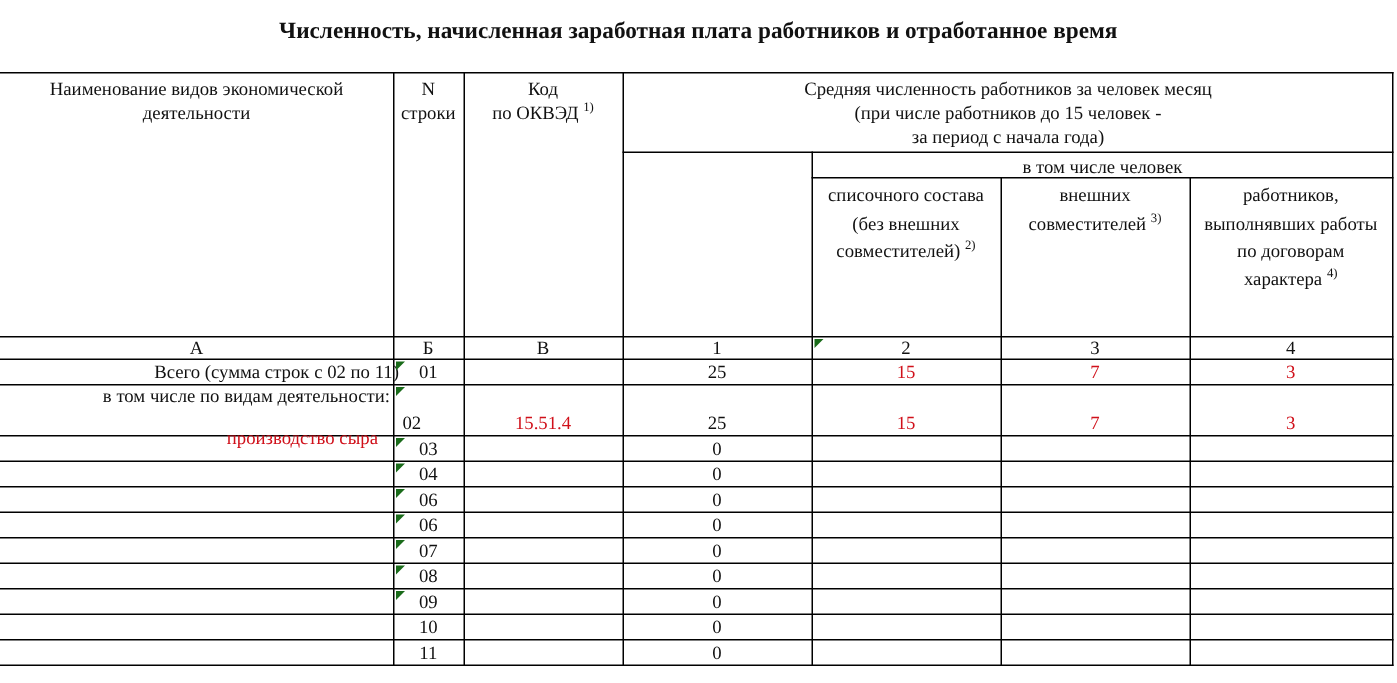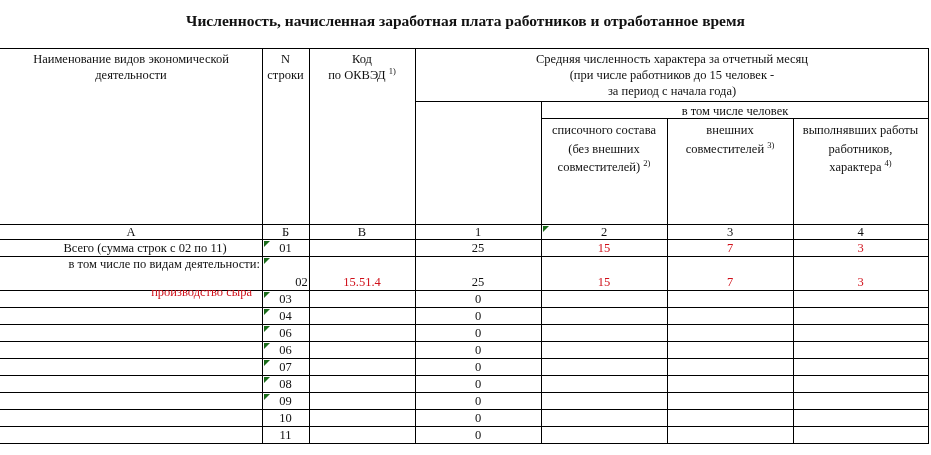--- a/index.html
+++ b/index.html
@@ -56,66 +56,67 @@
     <div>N</div>
     <div>строки</div>
   </div>
 
   <div class="cell" style="left:309px;width:106px;top:51px">
     <div>Код</div>
     <div><span>по ОКВЭД</span> <span class="sup">1)</span></div>
   </div>
 
   <div class="cell" style="left:415px;width:514px;top:51px">
-    <div>Средняя численность характера за отчетный месяц</div>
+    <div>Средняя численность работников за человек месяц</div>
     <div>(при числе работников до 15 человек -</div>
     <div>за период с начала года)</div>
   </div>
 
 
   <div class="cell" style="left:541px;width:388px;top:103px">в том числе человек</div>
 
   <div class="cell" style="left:541px;width:126px;top:121px;line-height:18.5px">
     <div>списочного состава</div>
     <div>(без внешних</div>
     <div><span>совместителей)</span> <span class="sup">2)</span></div>
   </div>
 
   <div class="cell" style="left:667px;width:126px;top:121px;line-height:18.5px">
     <div>внешних</div>
     <div><span>совместителей</span> <span class="sup">3)</span></div>
   </div>
 
   <div class="cell" style="left:793px;width:135px;top:121px;line-height:18.5px">
+    <div>работников,</div>
     <div>выполнявших работы</div>
-    <div>работников,</div>
+    <div>по договорам</div>
     <div><span>характера</span> <span class="sup">4)</span></div>
   </div>
 
   <div class="cell" style="left:0;width:262px;top:224px">А</div>
   <div class="cell" style="left:262px;width:47px;top:224px">Б</div>
   <div class="cell" style="left:309px;width:106px;top:224px">В</div>
   <div class="cell" style="left:415px;width:126px;top:224px">1</div>
   <div class="cell" style="left:541px;width:126px;top:224px">2</div>
   <div class="cell" style="left:667px;width:126px;top:224px">3</div>
   <div class="cell" style="left:793px;width:135px;top:224px">4</div>
   <div class="tri" style="left:543px;top:226px"></div>
 
-  <div class="cell" style="left:14px;width:262px;top:240px;text-align:center">Всего (сумма строк с 02 по 11)</div>
+  <div class="cell" style="left:4px;width:262px;top:240px;text-align:right">Всего (сумма строк с 02 по 11)</div>
   <div class="cell" style="left:262px;width:47px;top:240px">01</div>
   <div class="cell" style="left:309px;width:106px;top:240px"></div>
   <div class="cell" style="left:415px;width:126px;top:240px">25</div>
   <div class="cell red" style="left:541px;width:126px;top:240px">15</div>
   <div class="cell red" style="left:667px;width:126px;top:240px">7</div>
   <div class="cell red" style="left:793px;width:135px;top:240px">3</div>
   <div class="tri" style="left:264px;top:241px"></div>
 
   <div class="cell" style="left:30px;width:230px;top:256px;text-align:right">в том числе по видам деятельности:</div>
   <div class="cell red" style="left:22px;width:230px;top:284px;text-align:right">производство сыра</div>
-  <div class="cell" style="left:278px;width:47px;top:274px">02</div>
+  <div class="cell" style="left:251px;width:47px;top:274px">02</div>
   <div class="cell red" style="left:309px;width:106px;top:274px">15.51.4</div>
   <div class="cell" style="left:415px;width:126px;top:274px">25</div>
   <div class="cell red" style="left:541px;width:126px;top:274px">15</div>
   <div class="cell red" style="left:667px;width:126px;top:274px">7</div>
   <div class="cell red" style="left:793px;width:135px;top:274px">3</div>
   <div class="tri" style="left:264px;top:258px"></div>
 
   <div class="cell" style="left:262px;width:47px;top:291px">03</div>
   <div class="cell" style="left:415px;width:126px;top:291px">0</div>
   <div class="tri" style="left:264px;top:292px"></div>

